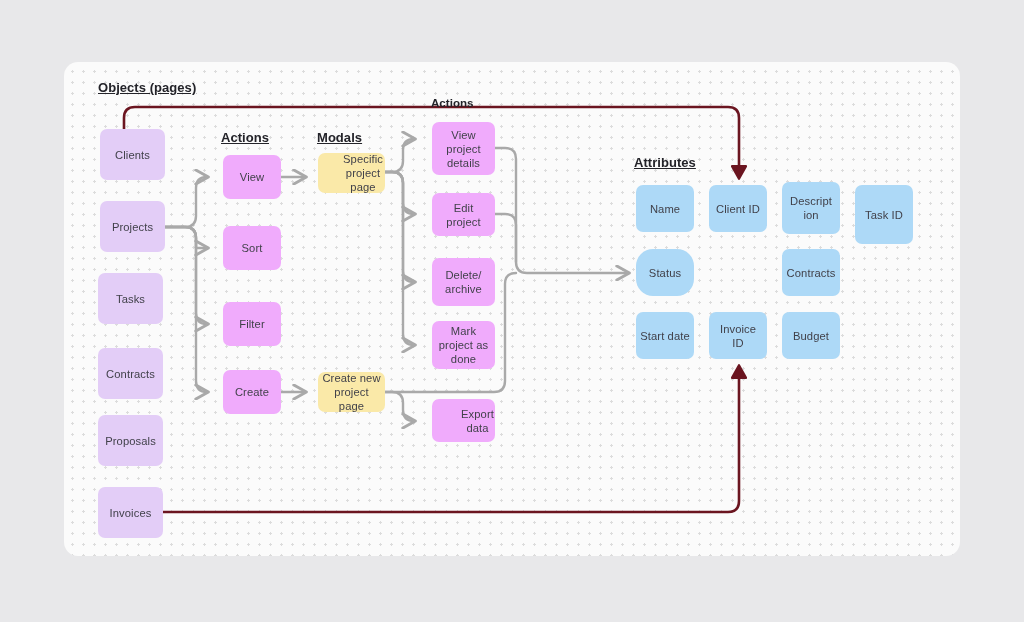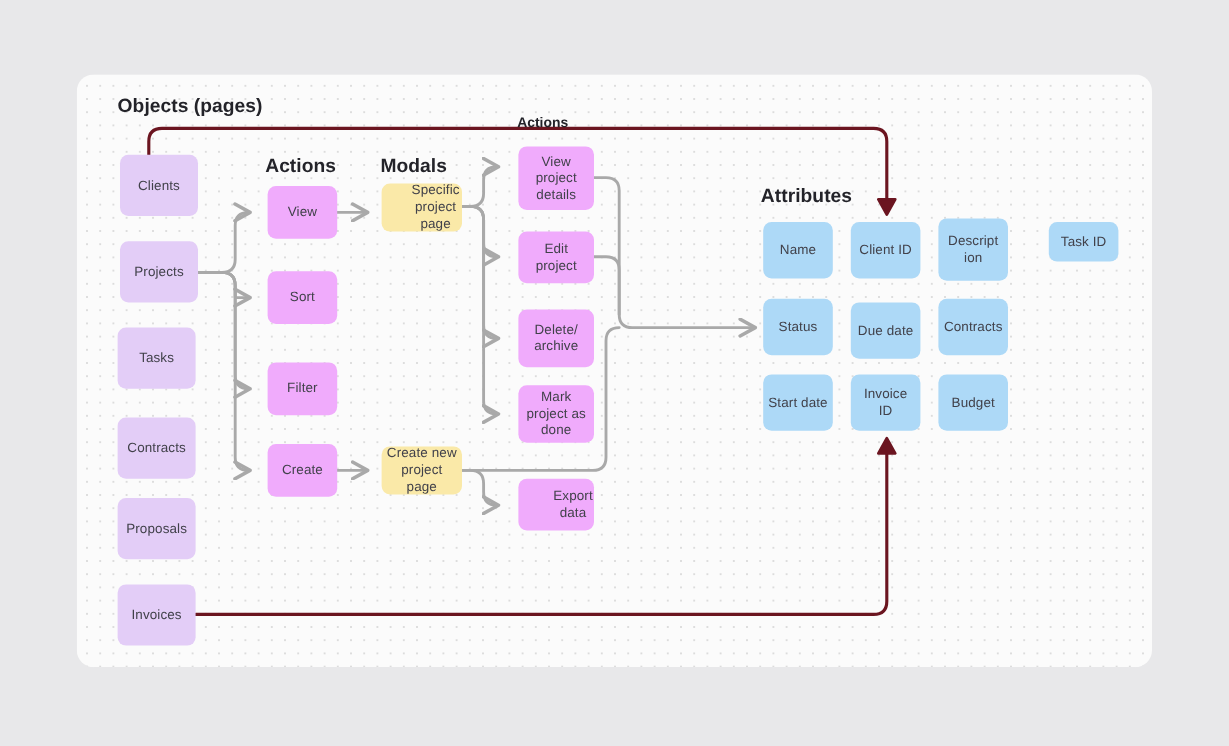--- a/index.html
+++ b/index.html
@@ -48,25 +48,26 @@
     line-height: 14px;
     padding: 2px 4px;
     letter-spacing: 0.1px;
   }
   .node-object   { background: #e3cdf7; }
   .node-action   { background: #f0abfc; }
   .node-modal    { background: #fae9a8; }
   .node-attr     { background: #add9f7; }
   .section-label {
     position: absolute;
-    font-size: 16px;
+    font-size: 13px;
     font-weight: bold;
     color: #232329;
     letter-spacing: 0.05px;
     white-space: nowrap;
+    text-decoration: underline;
   }
   .edge-label {
     position: absolute;
     font-size: 11.6px;
     font-weight: bold;
     color: #232329;
     background: transparent;
     white-space: nowrap;
   }
 </style>
@@ -145,23 +146,22 @@
 
   <div class="node node-action" style="left:432px; top:122px; width:63px; height:53px;">View project details</div>
   <div class="node node-action" style="left:432px; top:193px; width:63px; height:43px;">Edit project</div>
   <div class="node node-action" style="left:432px; top:258px; width:63px; height:48px;">Delete/ archive</div>
   <div class="node node-action" style="left:432px; top:321px; width:63px; height:48px;">Mark project as done</div>
   <div class="node node-action" style="left:432px; top:399px; width:63px; height:43px;padding-left:32px;">Export data</div>
 
   <div class="node node-attr" style="left:636px; top:185px; width:58px; height:47px;">Name</div>
   <div class="node node-attr" style="left:709px; top:185px; width:58px; height:47px;">Client ID</div>
   <div class="node node-attr" style="left:782px; top:182px; width:58px; height:52px;">Descript ion</div>
-  <div class="node node-attr" style="left:874px; top:185px; width:58px; height:33px;">Task ID</div>
+  <div class="node node-attr" style="left:855px; top:185px; width:58px; height:59px;">Task ID</div>
 
-  <div class="node node-attr" style="left:636px; top:249px; width:58px; height:47px;">Status</div>
-  <div class="node node-attr" style="left:709px; top:252px; width:58px; height:47px;">Due date</div>
+  <div class="node node-attr" style="left:636px; top:249px; width:58px; height:47px;border-radius:17px;">Status</div>
   <div class="node node-attr" style="left:782px; top:249px; width:58px; height:47px;">Contracts</div>
 
   <div class="node node-attr" style="left:636px; top:312px; width:58px; height:47px;">Start date</div>
   <div class="node node-attr" style="left:709px; top:312px; width:58px; height:47px;">Invoice ID</div>
   <div class="node node-attr" style="left:782px; top:312px; width:58px; height:47px;">Budget</div>
 
 </div>
 
 </body></html>

